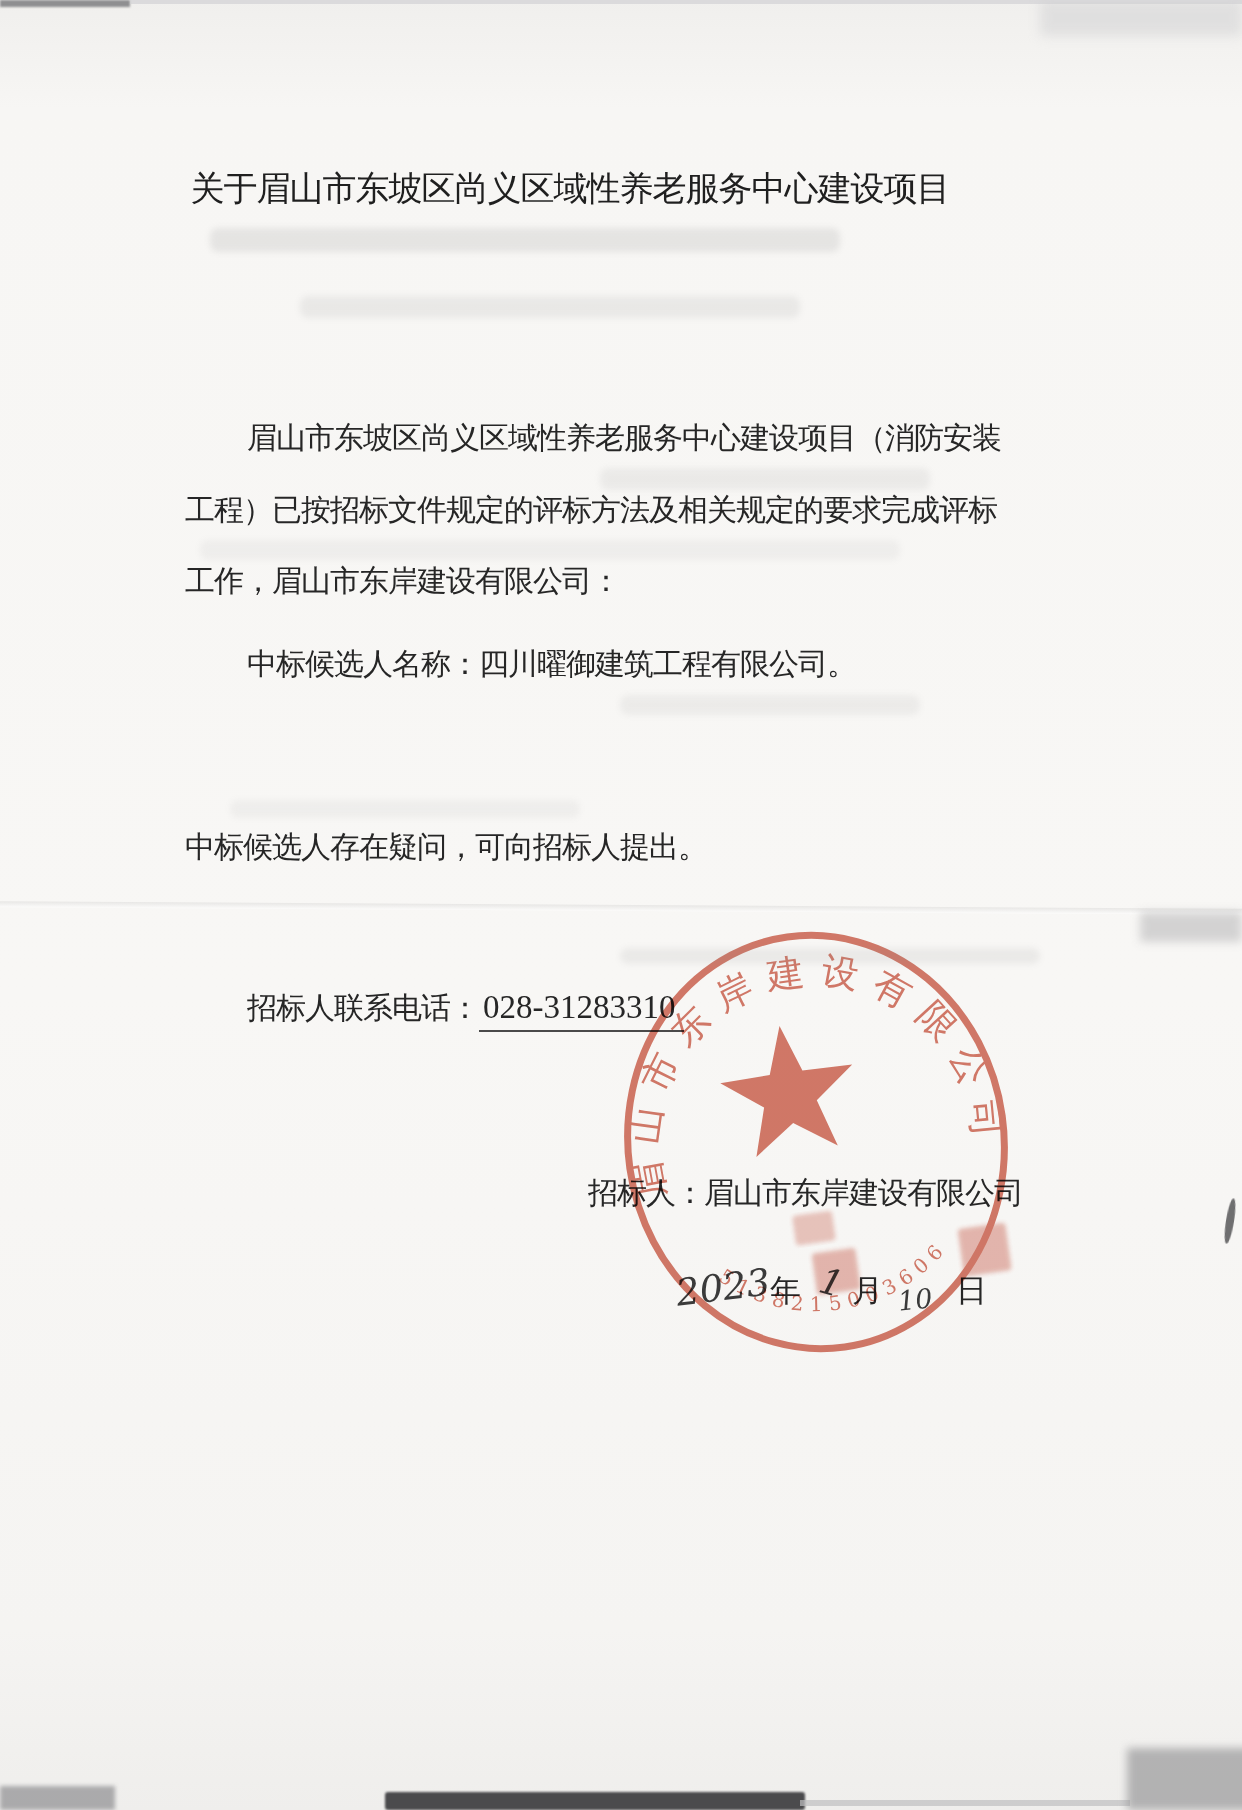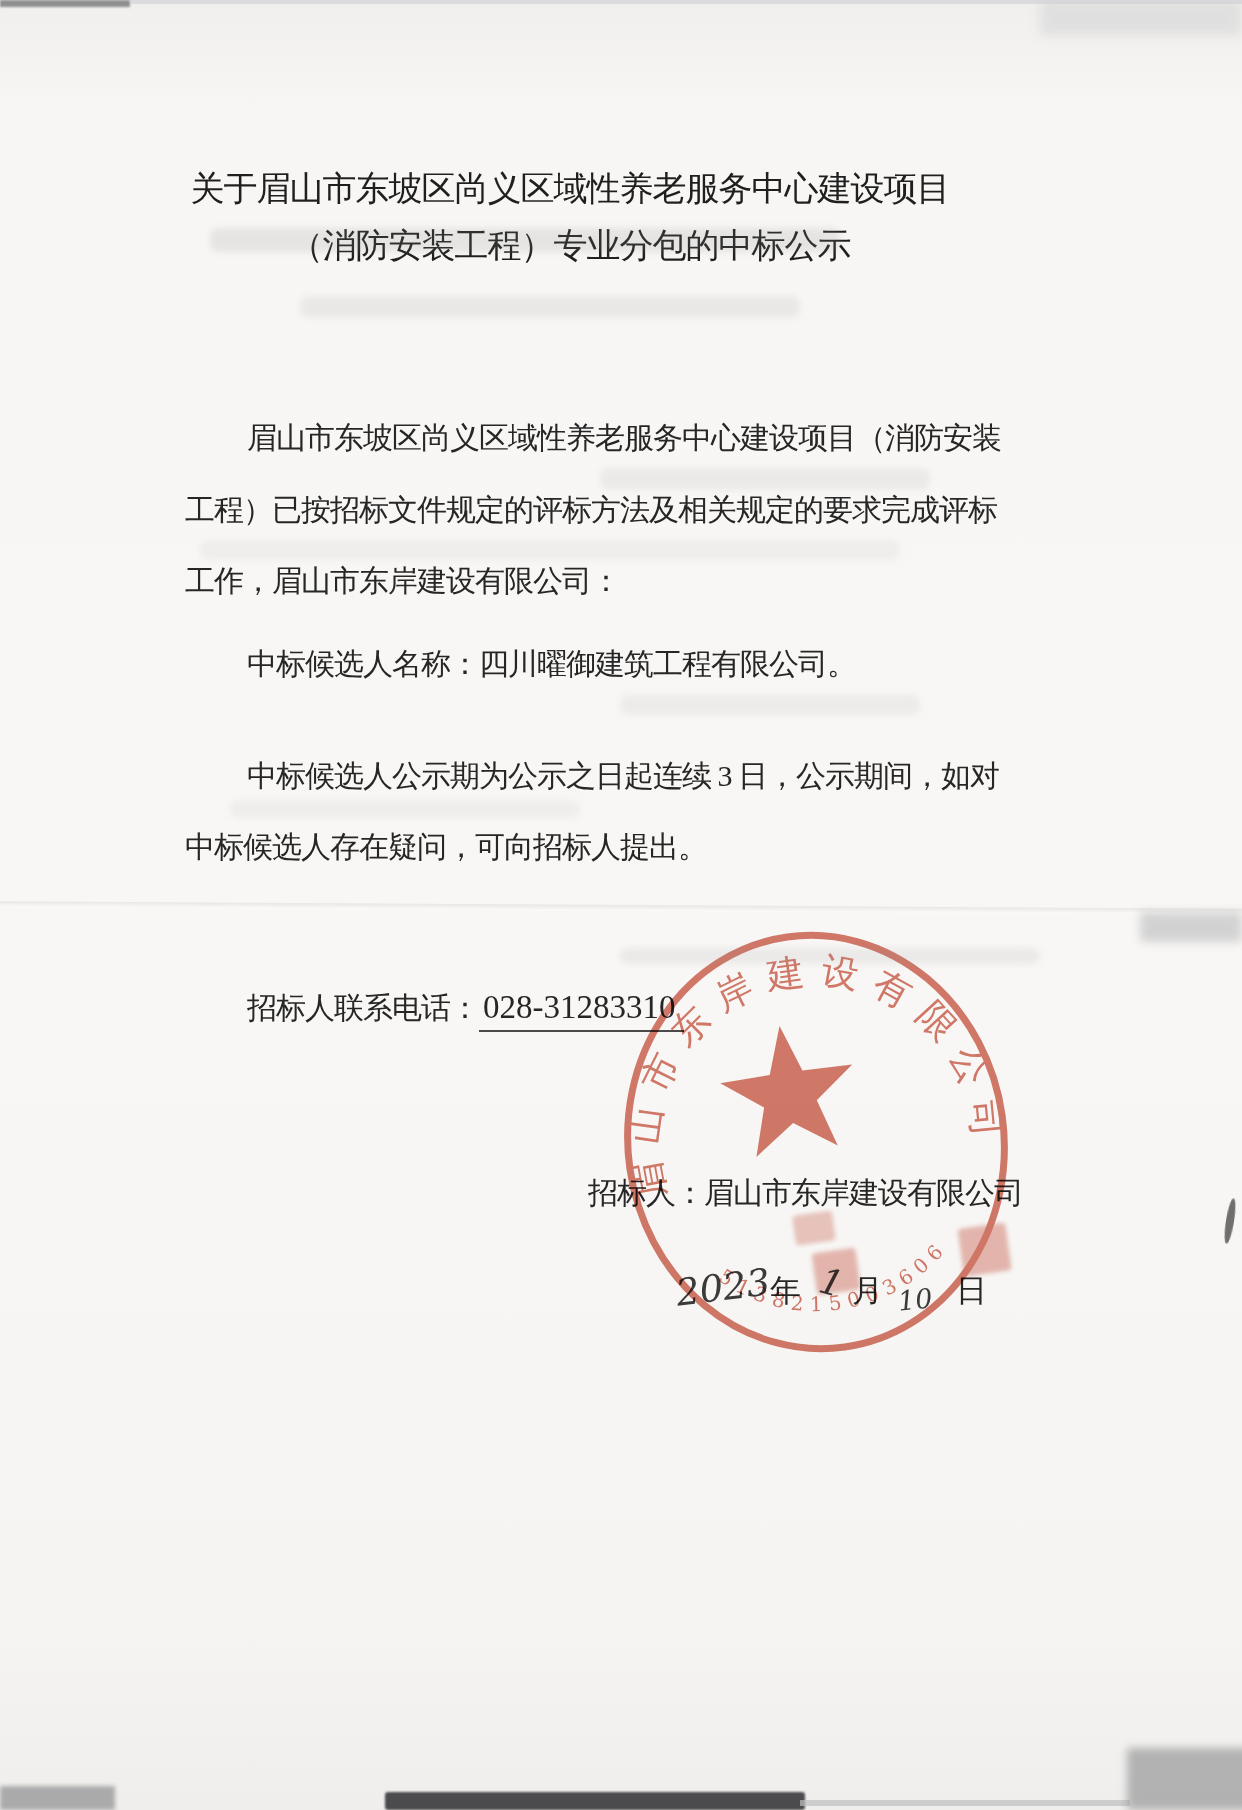--- a/index.html
+++ b/index.html
@@ -24,29 +24,27 @@
     transform:rotate(.35deg);}
   .crease-end{position:absolute;left:1140px;top:912px;width:102px;height:30px;background:#a7a7a9;opacity:.45;filter:blur(5px);}
   .edge-mark{position:absolute;left:1226px;top:1198px;width:8px;height:46px;background:#58585a;border-radius:50%;transform:rotate(9deg);filter:blur(.5px);opacity:.85;}
 </style>
 </head>
 <body>
 
 <div class="page">
 
   <div class="tline" style="top:166px;">关于眉山市东坡区尚义区域性养老服务中心建设项目</div>
-  <div class="tline" style="top:223px;">（消防安装工程）专业分包的中标公示</div>
 
   <div class="bline" style="left:247px;top:418px;text-align:center;">眉山市东坡区尚义区域性养老服务中心建设项目（消防安装</div>
   <div class="bline" style="left:185px;top:490px;font-family:Liberation Mono, monospace;">工程）已按招标文件规定的评标方法及相关规定的要求完成评标</div>
   <div class="bline" style="left:185px;top:561px;">工作，眉山市东岸建设有限公司：</div>
 
   <div class="bline" style="left:247px;top:644px;">中标候选人名称：四川曜御建筑工程有限公司。</div>
 
-  <div class="bline" style="left:247px;top:756px;">中标候选人公示期为公示之日起连续 3 日，公示期间，如对</div>
   <div class="bline" style="left:185px;top:827px;">中标候选人存在疑问，可向招标人提出。</div>
 
   <div class="bline" style="left:247px;top:988px;">
     <span>招标人联系电话：</span><span class="phone-num" style="font-size:33px;letter-spacing:0;">028-31283310</span>
   </div>
 
   <div class="bline" style="left:588px;top:1173px;">
     <span>招标人：</span><span>眉山市东岸建设有限公司</span>
   </div>
 

